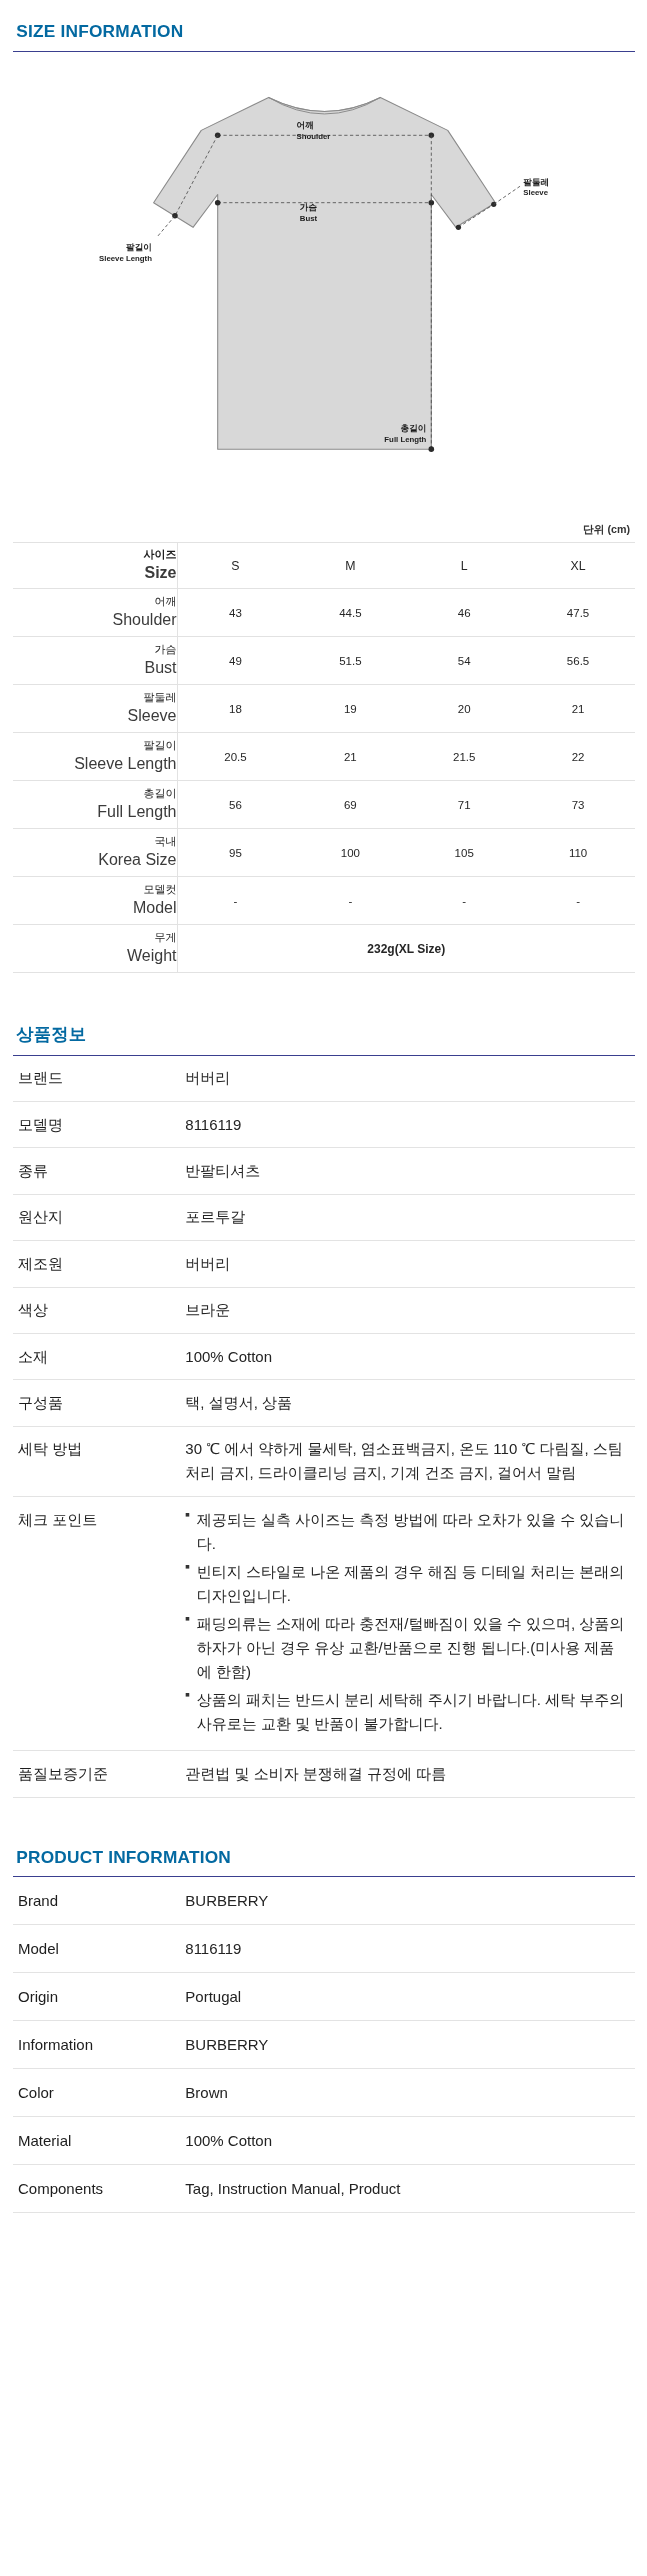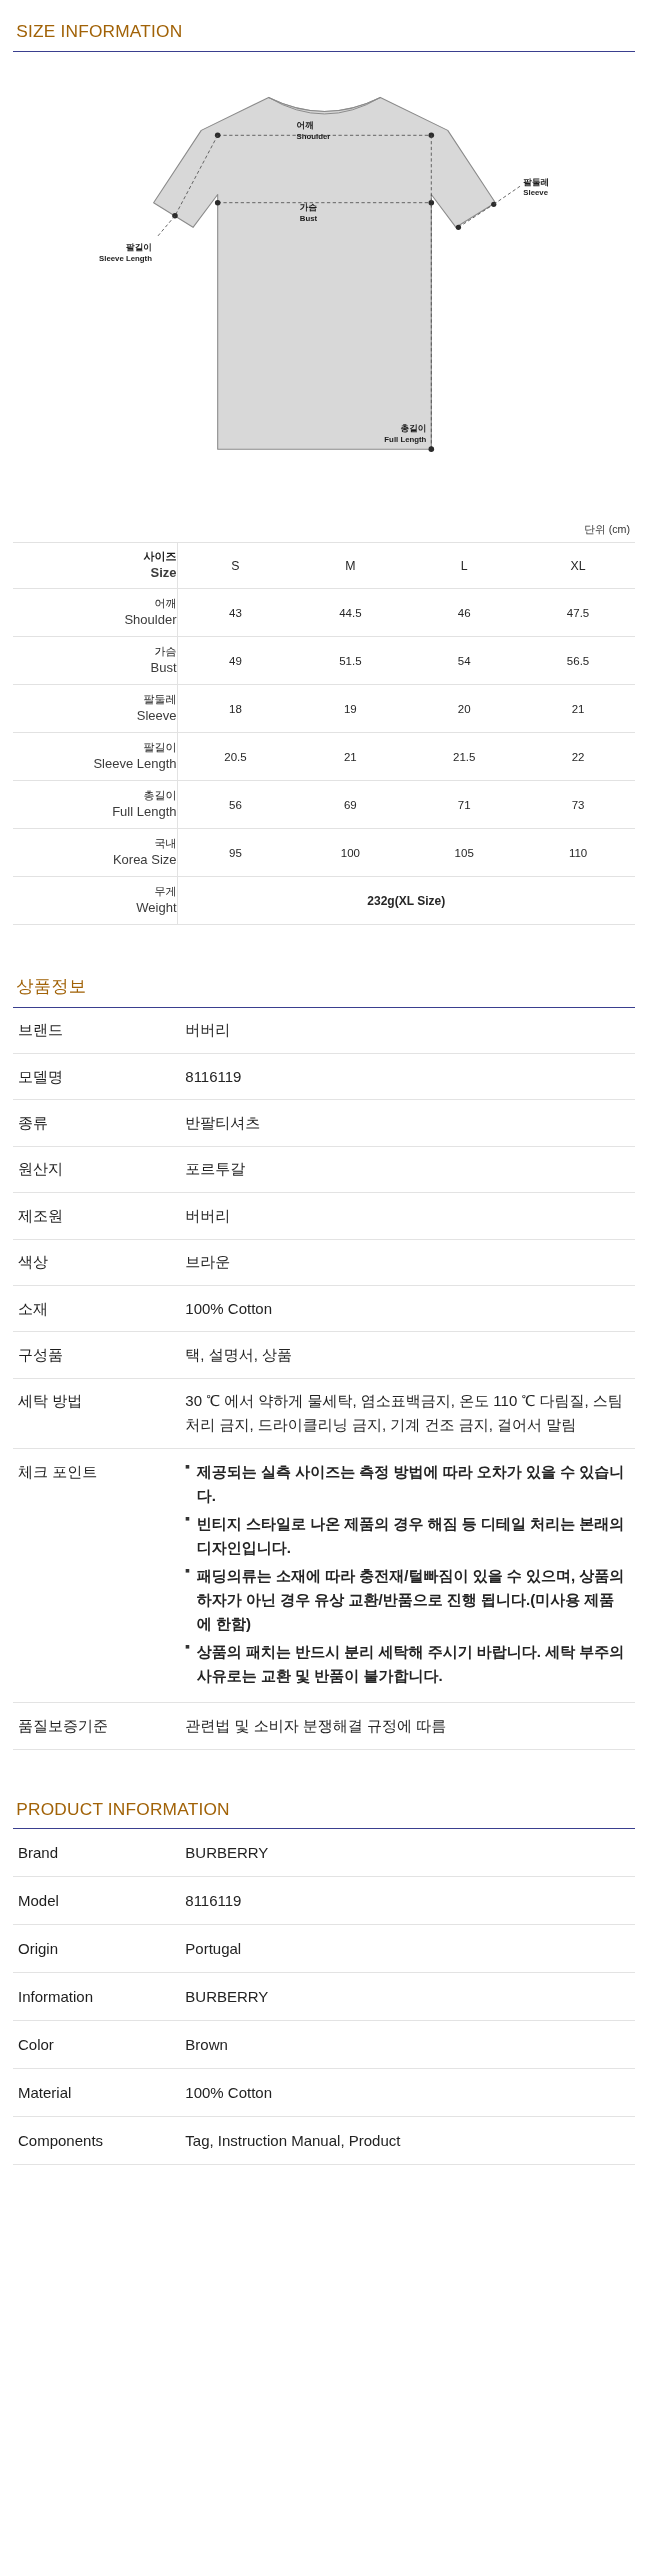--- a/index.html
+++ b/index.html
@@ -15,41 +15,42 @@
     -webkit-font-smoothing: antialiased;
   }
   .page {
     width: 648px;
     padding: 0 13px 20px 13px;
   }
 
   
   .section-title {
     font-size: 17.3px;
-    font-weight: normal;
+    font-weight: bold;
     letter-spacing: 0.2px;
-    color: #a16207;
+    color: #0369a1;
     padding: 21.4px 0 8.2px 3.3px;
     border-bottom: 1.6px solid #3a3f8f;
     margin-bottom: 0;
   }
   .section-title.spaced { margin-top: 28px; }
 
   
   .diagram-wrap {
     position: relative;
     height: 460px;
     margin-top: 11.5px;
   }
   .diagram-wrap svg { display: block; margin: 0 auto; }
   .unit-note {
     text-align: right;
     font-size: 10.7px;
     color: #333;
     padding: 0 5px 5px 0;
+    font-weight: bold;
   }
 
   
   table {
     width: 100%;
     border-collapse: collapse;
     font-size: 11px;
   }
   .size-table th, .size-table td {
     border-top: 0.8px solid #e2e2e2;
@@ -61,21 +62,21 @@
   }
   .size-table thead th { height: 46px; }
   .size-table .rowhead {
     text-align: right;
     padding-left: 8.2px;
     line-height: 1.35;
     width: 164px;
     border-right: 0.8px solid #e2e2e2;
   }
   .size-table .rowhead .ko { display: block; font-size: 11px; color: #1d1d1d; }
-  .size-table .rowhead .en { display: block; font-size: 13px; color: #3b3b3b; }
+  .size-table .rowhead .en { display: block; font-size: 16px; color: #3b3b3b; }
   .size-table thead .rowhead { vertical-align: middle; }
   .size-table thead td.colhead,
   .size-table thead th.colhead {
     font-weight: normal;
     font-size: 12.3px;
   }
   .size-table tbody td.val { font-size: 11.5px; }
   .size-table td.weight-val {
     font-size: 12px;
     font-weight: bold;
@@ -101,21 +102,20 @@
   .info-table td.value {
     padding-left: 3.3px;
     margin-left: 31px;
   }
   .bullets { margin: 0; padding: 0; list-style: none; }
   .bullets li {
     position: relative;
     padding-left: 11.5px;
     margin-bottom: 3.3px;
     line-height: 1.62;
-    font-weight: bold;
   }
   .bullets li:before {
     content: "\25A0";
     position: absolute;
     left: 0;
     top: 0;
     font-size: 7.4px;
     line-height: 1.9;
     color: #333;
   }
@@ -264,20 +264,30 @@
           <span class="ko">국내</span>
           <span class="en">Korea Size</span>
         </td>
         <td class="val">95</td>
         <td class="val">100</td>
         <td class="val">105</td>
         <td class="val">110</td>
       </tr>
       <tr>
         <td class="rowhead">
+          <span class="ko">모델컷</span>
+          <span class="en">Model</span>
+        </td>
+        <td class="val">-</td>
+        <td class="val">-</td>
+        <td class="val">-</td>
+        <td class="val">-</td>
+      </tr>
+      <tr>
+        <td class="rowhead">
           <span class="ko">무게</span>
           <span class="en">Weight</span>
         </td>
         <td class="weight-val" colspan="4">232g(XL Size)</td>
       </tr>
     </tbody>
   </table>
 
   <div class="section-title spaced">상품정보</div>
 

